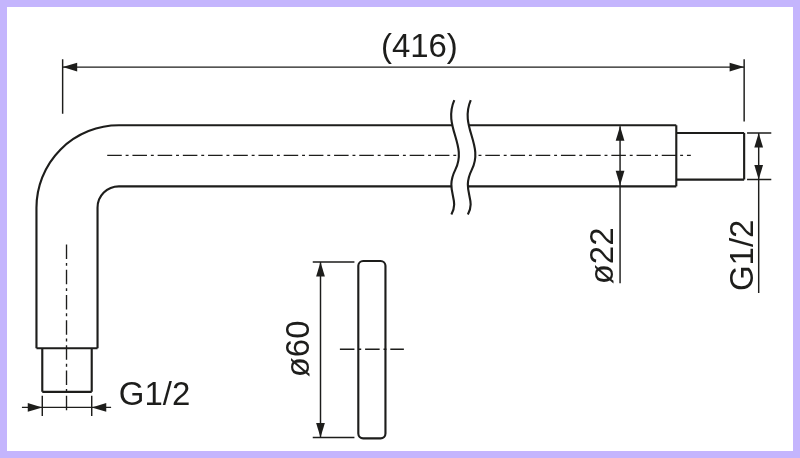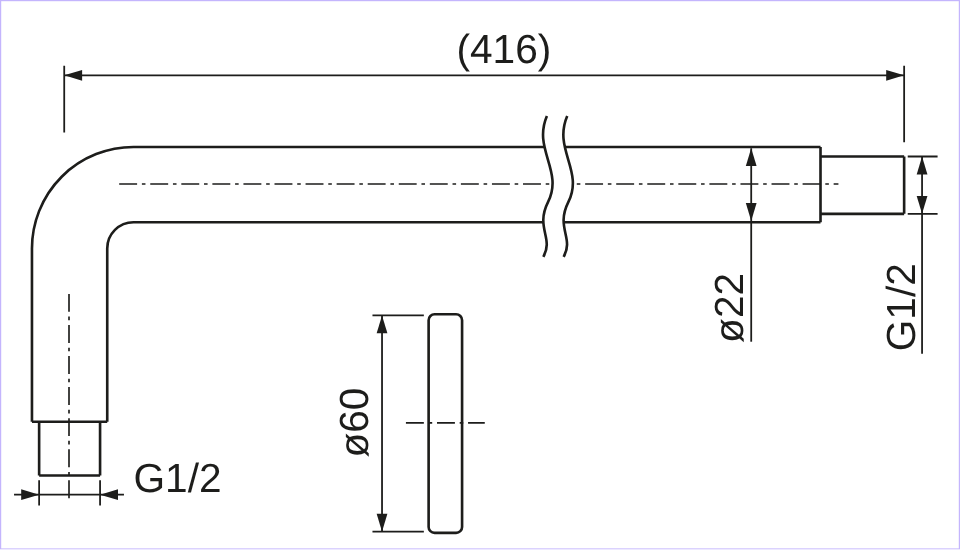--- a/index.html
+++ b/index.html
@@ -1,20 +1,20 @@
 <!DOCTYPE html>
 <html><head>
 <meta charset="utf-8">
 <style>
   html,body{margin:0;padding:0;background:#ffffff;}
   .canvas{
     position:relative;
     width:800px;height:458px;
     background:#ffffff;
-    border:1px solid #c4b5fd;
+    border:7px solid #c4b5fd;
     box-sizing:border-box;
     overflow:hidden;
   }
   svg{display:block;width:100%;height:100%;}
   .obj{stroke-width:2.2;fill:none;}
   .center{stroke-width:1.4;stroke-dasharray:15 4 3 4;fill:none;}
   .dim path{stroke-width:1.5;fill:none;}
   .label text{
     font-family:"Liberation Sans",sans-serif;
     font-size:34px;

